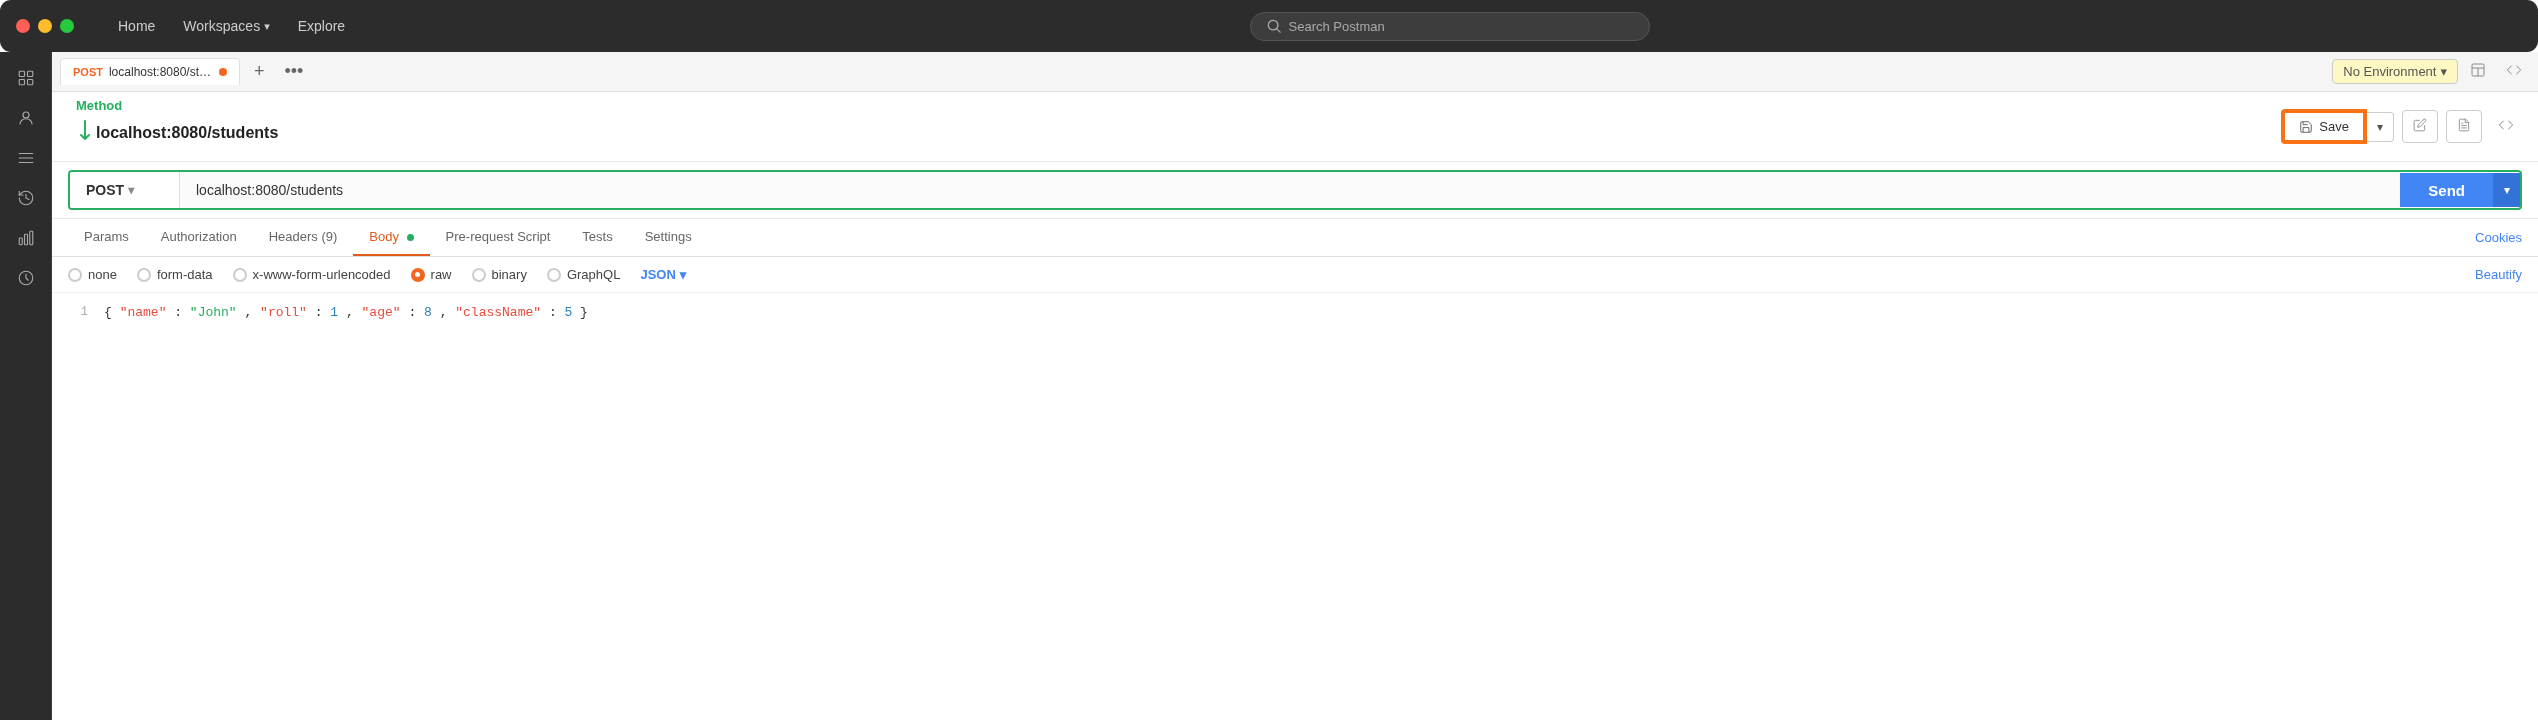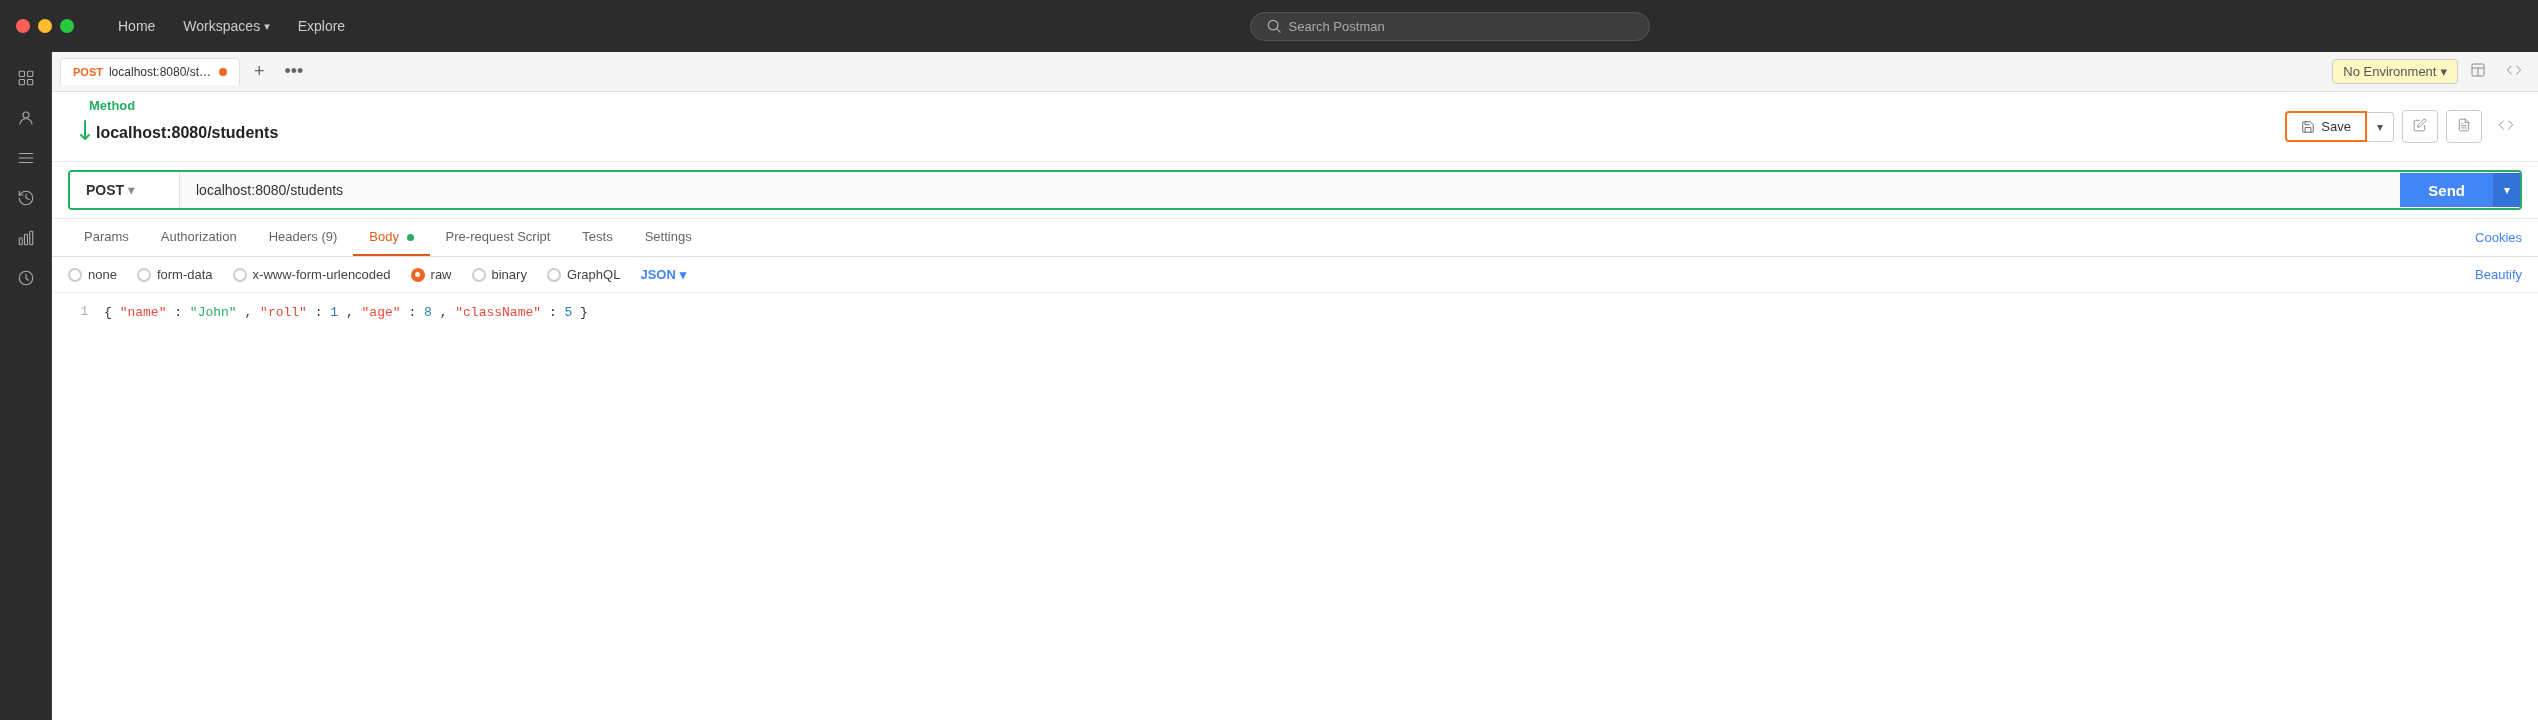--- a/index.html
+++ b/index.html
@@ -13,20 +13,21 @@
     }
 
     
     .top-nav {
       display: flex;
       align-items: center;
       height: 52px;
       background: #2c2c2c;
       padding: 0 16px;
       gap: 20px;
+      border-radius: 11px;
     }
     .traffic-lights {
       display: flex;
       gap: 8px;
       align-items: center;
     }
     .traffic-light {
       width: 14px;
       height: 14px;
       border-radius: 50%;
@@ -411,21 +412,21 @@
     .save-area {
       display: flex;
       align-items: center;
       gap: 0;
       margin-left: auto;
     }
     .save-btn {
       display: flex;
       align-items: center;
       gap: 6px;
-      border: 2px solid #f97316;
+      border: 4px solid #f97316;
       background: #fff;
       color: #333;
       padding: 6px 14px;
       border-radius: 4px 0 0 4px;
       font-size: 13px;
       cursor: pointer;
     }
     .save-btn-chevron {
       border: 1px solid #ccc;
       border-left: none;
@@ -603,21 +604,21 @@
               <polyline points="8 6 2 12 8 18" stroke="#888" stroke-width="1.5" stroke-linecap="round" stroke-linejoin="round"></polyline>
             </svg>
         </button>
       </div>
     </div>
 
     <div class="request-header-row">
 
       <div style="position:relative; display:flex; flex-direction:column; gap:2px; flex:1;">
 
-        <div style="display:flex; align-items:center; margin-left: 21px; margin-bottom:2px;">
+        <div style="display:flex; align-items:center; margin-left: 8px; margin-bottom:2px;">
           <span style="color:#27ae60; font-size:13px; font-weight:700;">Method</span>
         </div>
 
         <div class="url-display">
           <svg width="18" height="28" viewBox="0 0 18 28" style="margin-right:2px; flex-shrink:0;">
             <path d="M9 2 L9 20 L5 16 M9 20 L13 16" stroke="#27ae60" stroke-width="2" fill="none" stroke-linecap="round" stroke-linejoin="round"></path>
           </svg>
           <span style="font-weight:700; font-size:16px;">localhost:8080/students</span>
         </div>
       </div>

